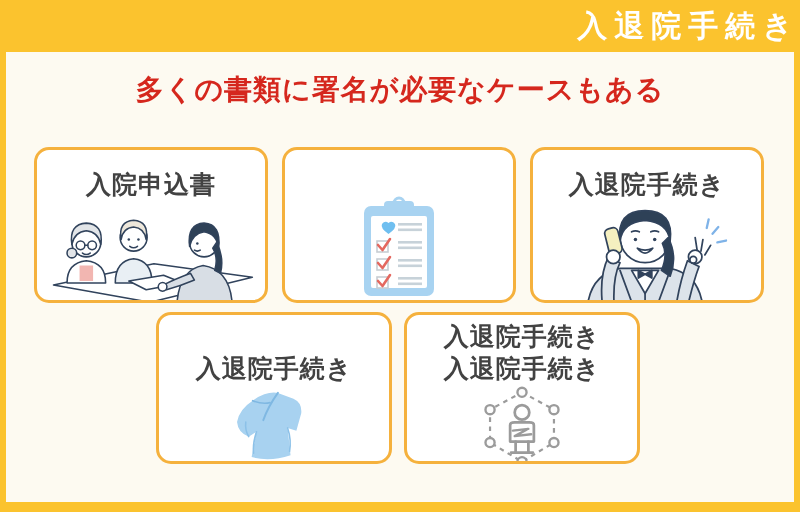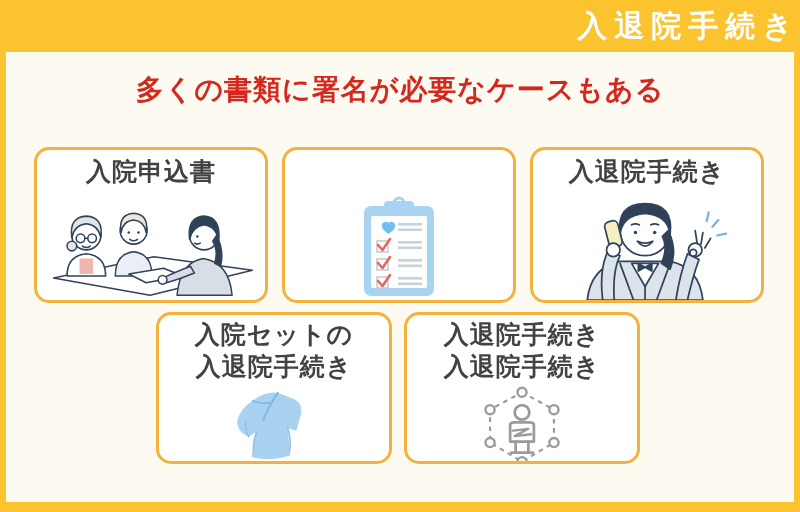--- a/index.html
+++ b/index.html
@@ -11,35 +11,34 @@
   .header {
     position:absolute; top:0; left:0; right:0; height:52px;
     display:flex; align-items:center; justify-content:flex-end;
   }
   .header-title {
     color:#FFFFFF; font-size:30px; font-weight:bold; letter-spacing:7px;
   }
   .body {
     position:absolute; left:6px; right:6px; top:52px; bottom:10px;
     background:#FDFAF1;
-    font-family:Liberation Mono, monospace;
   }
   .subtitle {
     margin-top:19px; text-align:center;
     color:#D5271D; font-size:28px; font-weight:bold; letter-spacing:1px;
   }
   .row { position:absolute; display:flex; }
   .row1 { top:95px; left:28px; gap:14px; }
   .row2 { top:260px; left:150px; gap:12px; }
   .card {
     background:#FFFFFF; border:3px solid #F5B13D; border-radius:15px;
     display:flex; flex-direction:column; align-items:center;
     overflow:hidden;
   }
-  .row1 .card { width:234px; height:156px; padding-top:8px; }
+  .row1 .card { width:234px; height:156px; padding-top:19px; }
   .row2 .card { width:236px; height:152px; padding-top:6px; }
   .card-title {
     color:#424242; font-size:25px; font-weight:bold;
     line-height:1.28; text-align:center; letter-spacing:1px;
   }
   .card-art { flex:1; display:flex; align-items:flex-end; justify-content:center; width:100%; }
   svg { display:block; }
 </style>
 </head>
 <body>
@@ -172,21 +171,21 @@
           </svg>
         </div>
       </div>
 
     </div>
 
     <div class="row row2">
 
       <div class="card">
         <div class="card-title">
-          <span>入院セットの</span><br>
+          <br>
           <span>入退院手続き</span>
         </div>
         <div class="card-art">
           <svg width="112" height="72" viewBox="0 0 112 74">
             <path d="M34 12 Q48 2 60 4 L76 10 Q85 14 84 25 L79 43 L70 40 L73 68 Q52 75 33 70 L38 44 L30 49 Q19 45 18 34 Q20 21 34 12 Z" fill="#A8D2F0"></path>
             <path d="M60 4 Q50 18 45 32" stroke="#7FB8E2" stroke-width="2" fill="none" stroke-linecap="round"></path>
             <path d="M34 12 Q44 16 52 14" stroke="#7FB8E2" stroke-width="1.6" fill="none" stroke-linecap="round"></path>
             <path d="M38 44 Q34 56 35 66" stroke="#8CC1E8" stroke-width="1.6" fill="none" stroke-linecap="round"></path>
             <path d="M70 40 Q74 52 72 64" stroke="#8CC1E8" stroke-width="1.6" fill="none" stroke-linecap="round"></path>
             <path d="M30 49 Q26 42 27 34" stroke="#8CC1E8" stroke-width="1.6" fill="none" stroke-linecap="round"></path>

